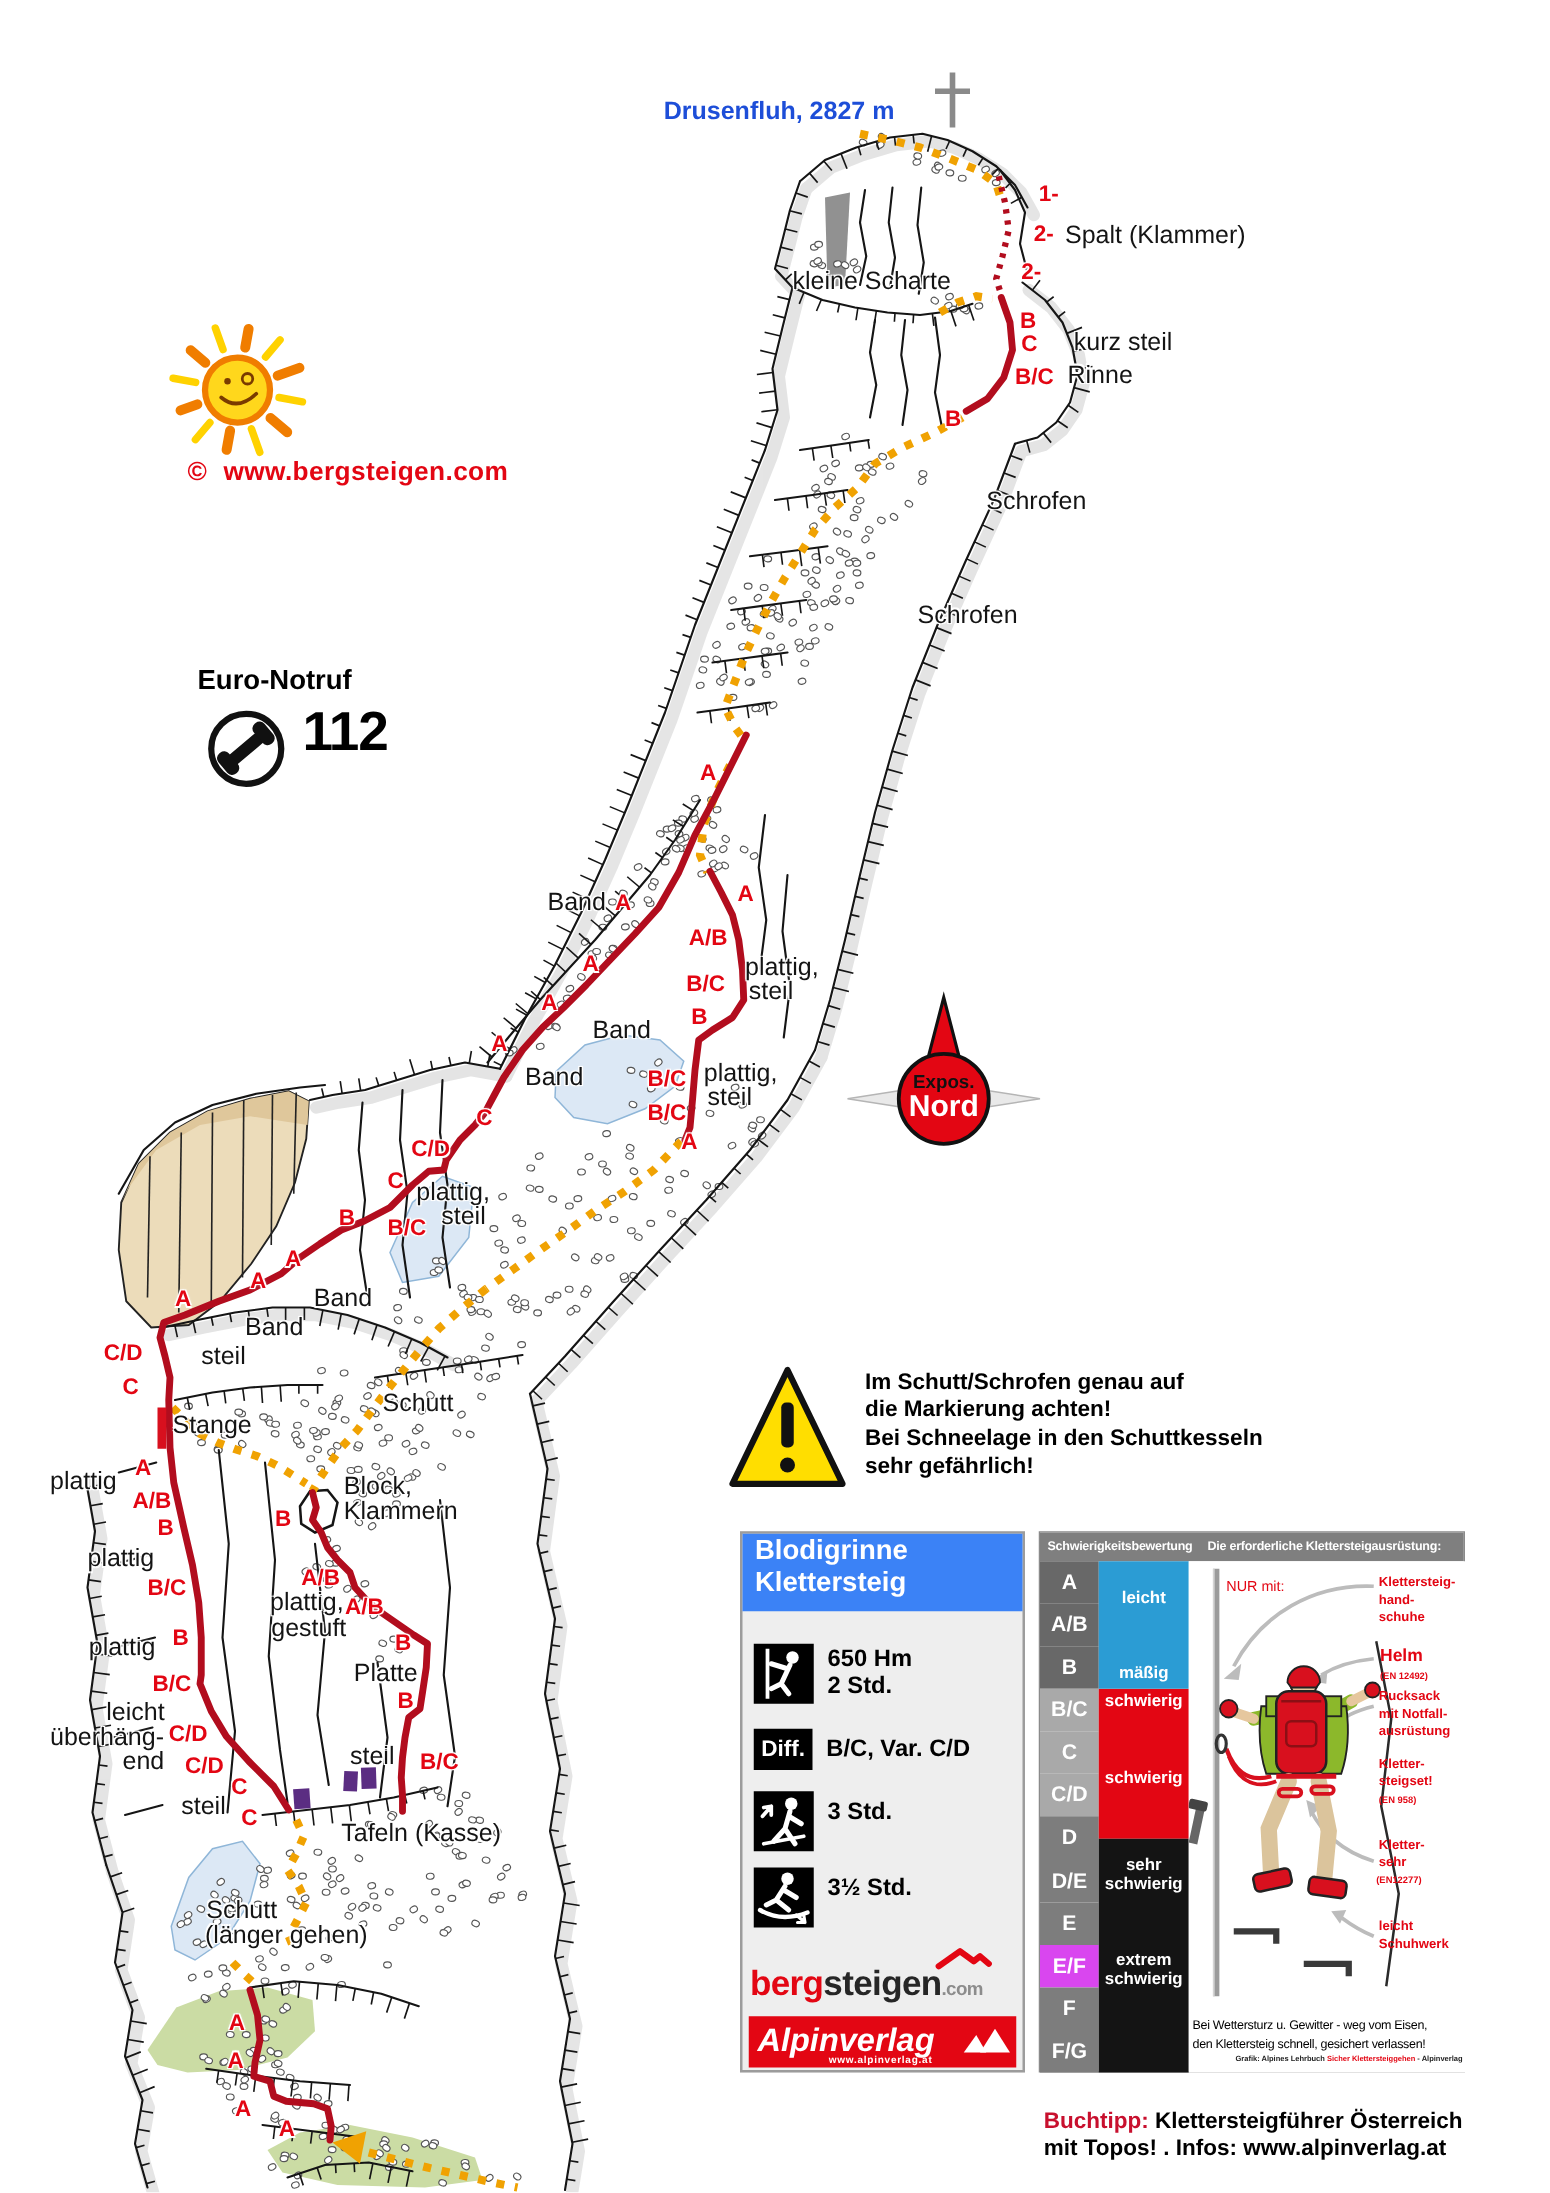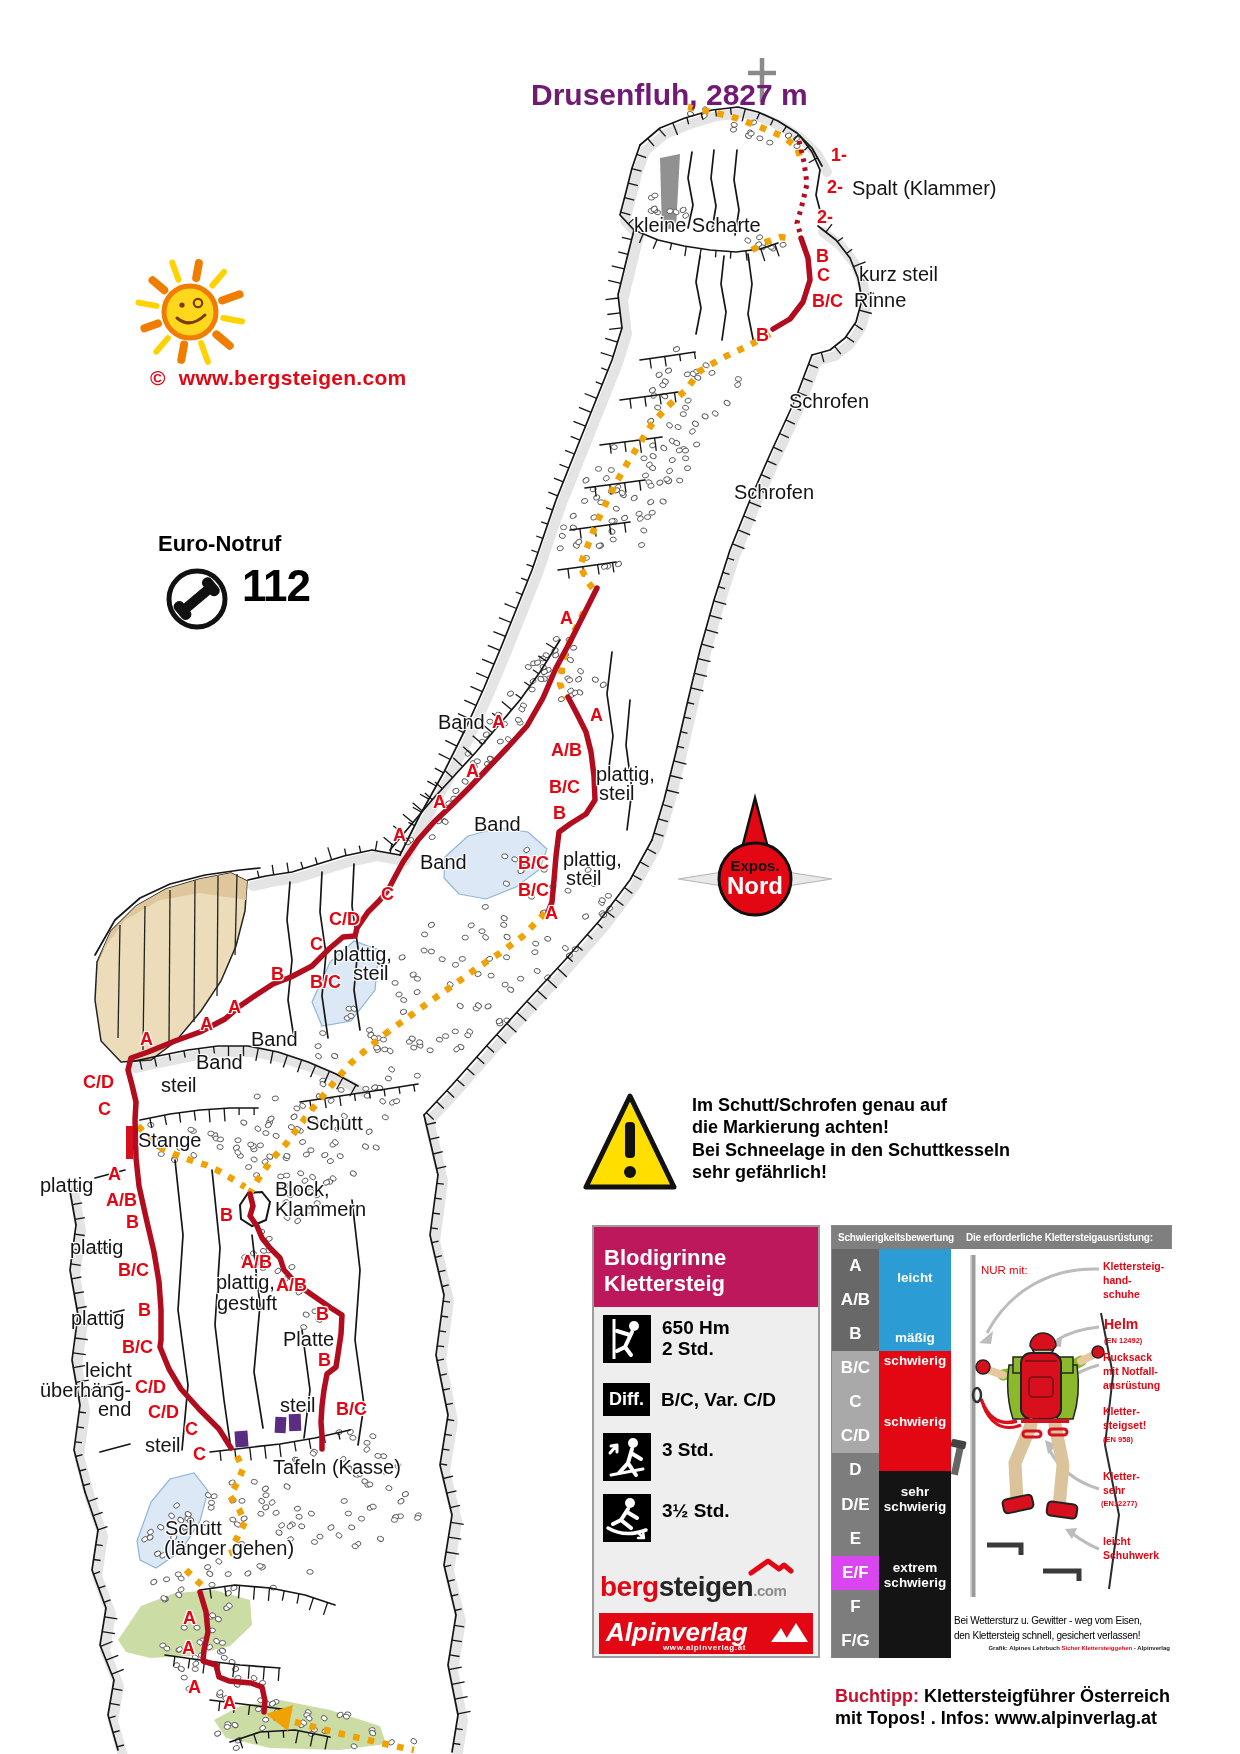--- a/index.html
+++ b/index.html
@@ -5,32 +5,32 @@
   html,body{margin:0;padding:0;background:#fff}
   #page{position:relative;width:1240px;height:1754px;background:#fff;overflow:hidden;
         font-family:"Liberation Sans","DejaVu Sans",sans-serif}
   #topo-svg{position:absolute;left:0;top:0}
   .abs{position:absolute}
   .halo{text-shadow:-1px -1px 0 #fff,1px -1px 0 #fff,-1px 1px 0 #fff,1px 1px 0 #fff,0 0 3px #fff}
   .tl{position:absolute;white-space:nowrap;line-height:1;
       text-shadow:-1px -1px 0 #fff,1px -1px 0 #fff,-1px 1px 0 #fff,1px 1px 0 #fff,0 0 3px #fff}
   .grade{font-size:18px;font-weight:700;color:#e30613}
   .name{font-size:20px;color:#141414}
-  .title{left:531px;top:78px;font-size:30px;font-weight:700;color:#701a75;white-space:nowrap}
+  .title{left:531px;top:78px;font-size:20px;font-weight:700;color:#1d4ed8;white-space:nowrap}
   .wm{left:150px;top:366px;font-size:21px;font-weight:700;color:#e30613;letter-spacing:.3px;white-space:nowrap}
   .wm .sym{margin-right:13px}
   .euro-label{left:158px;top:531px;font-size:22px;font-weight:700;color:#000}
   .euro-num{left:242px;top:561px;font-size:44px;font-weight:700;color:#000;letter-spacing:-1px}
   .cmp{width:92px;text-align:center;left:709px;font-weight:700;line-height:1}
   .cmp.t{top:858px;font-size:15px;color:#111}
   .cmp.b{top:874px;font-size:24px;color:#fff}
   .warn-text{left:692px;top:1094px;font-size:18px;font-weight:700;line-height:22.4px;color:#000;white-space:nowrap}
 
   .infobox{left:592px;top:1225px;width:228px;height:433px;background:#eeeeee;border:2px solid #9c9c9c;box-sizing:border-box}
-  .ib-head{background:#be185d;color:#fff;font-size:22px;font-weight:700;line-height:26px;padding:18px 0 10px 10px}
+  .ib-head{background:#3b82f6;color:#fff;font-size:22px;font-weight:700;line-height:26px;padding:0 0 10px 10px}
   .ib-row{position:absolute;left:9px;display:flex;align-items:flex-start}
   .ib-icon{width:48px;height:48px;background:#000;flex:none}
   .ib-text{margin-left:11px;font-size:19px;font-weight:700;line-height:21px;padding-top:2px;color:#000}
   .ib-text.one{line-height:33px;padding-top:0}
   .diff-box{width:47px;height:33px;background:#000;color:#fff;font-size:18px;font-weight:700;text-align:center;line-height:33px;flex:none}
   .brand{position:absolute;left:6px;top:344px;font-weight:700;font-size:28px;letter-spacing:-.5px;white-space:nowrap}
   .b1{color:#e30613}.b2{color:#262626}.b3{color:#8c8c8c;font-size:15px}
   .roof{position:absolute;left:148px;top:-13px}
   .alpin{position:absolute;left:5px;top:386px;width:214px;height:41px;background:#e30613}
   .a-name{color:#fff;font-style:italic;font-weight:700;font-size:26px;position:absolute;left:7px;top:4px;white-space:nowrap}

